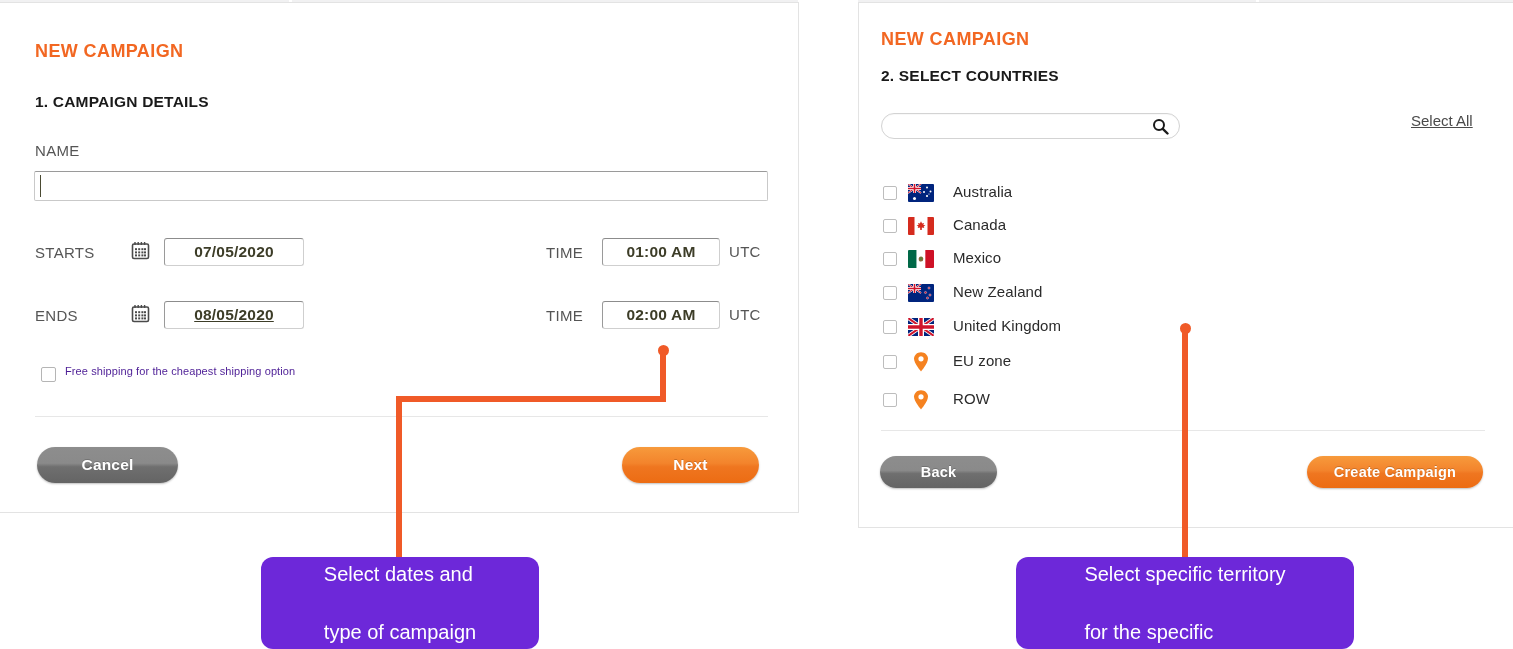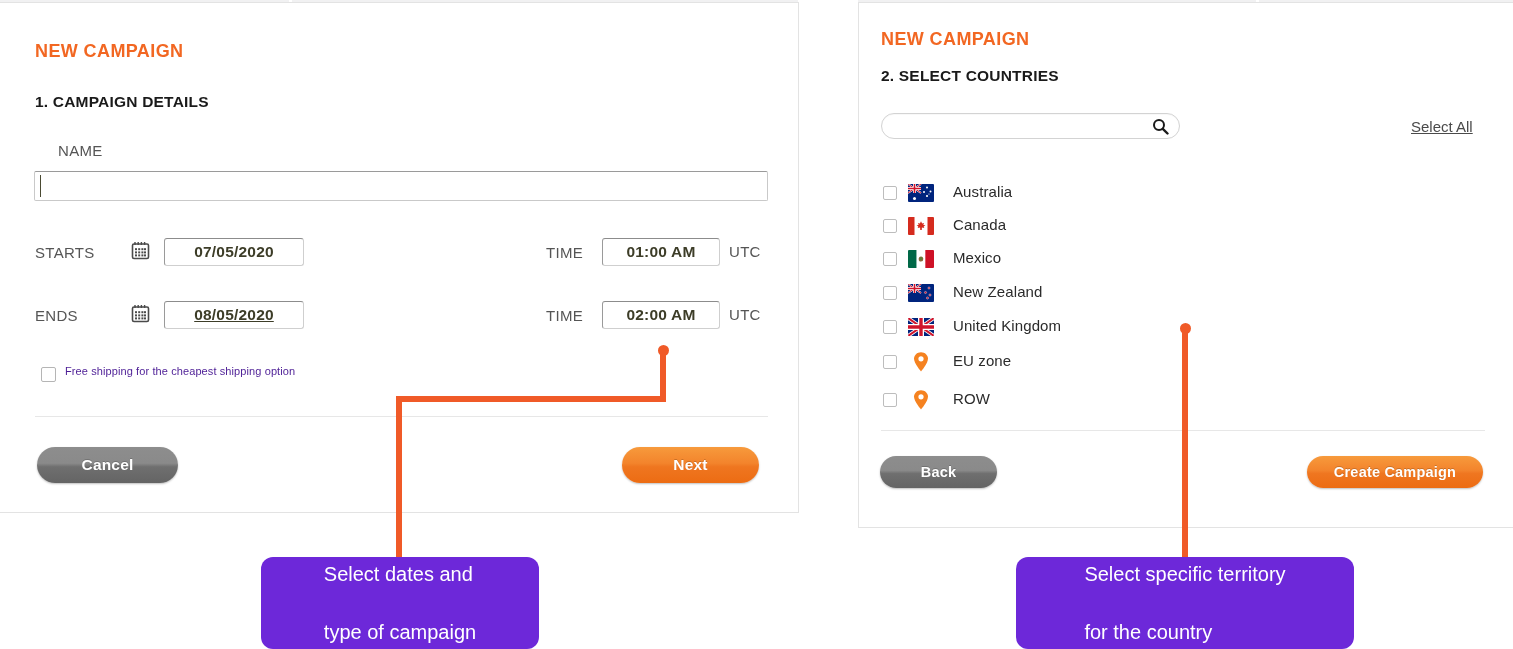--- a/index.html
+++ b/index.html
@@ -151,21 +151,21 @@
   #search-input{
     position:absolute;left:12px;top:0px;width:240px;height:24px;
     border:none;outline:none;background:transparent;
     font-family:"Liberation Sans", sans-serif;
     font-size:15px;color:#8b8b8b;
   }
   #search-input::placeholder{color:#9a9a9a;}
   #search-icon{position:absolute;right:10px;top:4px;}
 
   #select-all{
-    position:absolute;left:1411px;top:118px;
+    position:absolute;left:1411px;top:112px;
     color:#4a4a4a;font-size:15px;
     text-decoration:underline;
     cursor:pointer;
   }
 
   
   .country-row{position:absolute;left:881px;width:400px;height:26px;margin-top:12px;}
   .country-row .cb{position:absolute;left:2px;top:5px;width:14px;height:14px;
     box-sizing:border-box;border:1px solid #bdbdbd;border-radius:2px;background:#fff;}
   .country-row .flag{position:absolute;left:27px;top:3px;width:26px;height:18px;
@@ -194,21 +194,21 @@
   <div class="topstrip" id="strip-b"></div>
   <div class="topstrip" id="strip-c"></div>
   <div class="topstrip" id="strip-d"></div>
 
   <div class="card" id="card-left">
 
     <div class="campaign-title" style="left:35px;top:38px;">NEW CAMPAIGN</div>
 
     <div class="section-title" style="left:35px;top:90px;">1. CAMPAIGN DETAILS</div>
 
-    <div class="field-label" style="left:35px;top:139px;margin-left:23px;">NAME</div>
+    <div class="field-label" style="left:35px;top:139px;">NAME</div>
 
     <input class="text-input" id="name-input" type="text" placeholder="" style="">
     <div class="caret"></div>
 
     <div class="field-label" style="left:35px;top:241px;">STARTS</div>
     <span class="cal-icon" style="left:131px;top:238px;">
       <svg width="19" height="19" viewBox="0 0 19 19">
         <rect x="1.5" y="3" width="16" height="14.5" rx="1.5" fill="#fff" stroke="#4a4a4a" stroke-width="1.6"></rect>
         <line x1="4" y1="1" x2="4" y2="4" stroke="#4a4a4a" stroke-width="1.4"></line>
         <line x1="7.2" y1="1" x2="7.2" y2="4" stroke="#4a4a4a" stroke-width="1.4"></line>
@@ -417,17 +417,17 @@
       <span>Select dates and</span><br>
       <span>type of campaign</span>
     </span>
   </div>
 
   <div class="co-dot" style="left:1180px;top:323px;"></div>
   <div class="co-line" style="left:1182px;top:328px;width:6px;height:236px;"></div>
   <div class="co-box" id="co-box-2">
     <span>
       <span>Select specific territory</span><br>
-      <span>for the country</span>
+      <span>for the specific</span>
     </span>
   </div>
 
 </div>
 
 </body></html>

